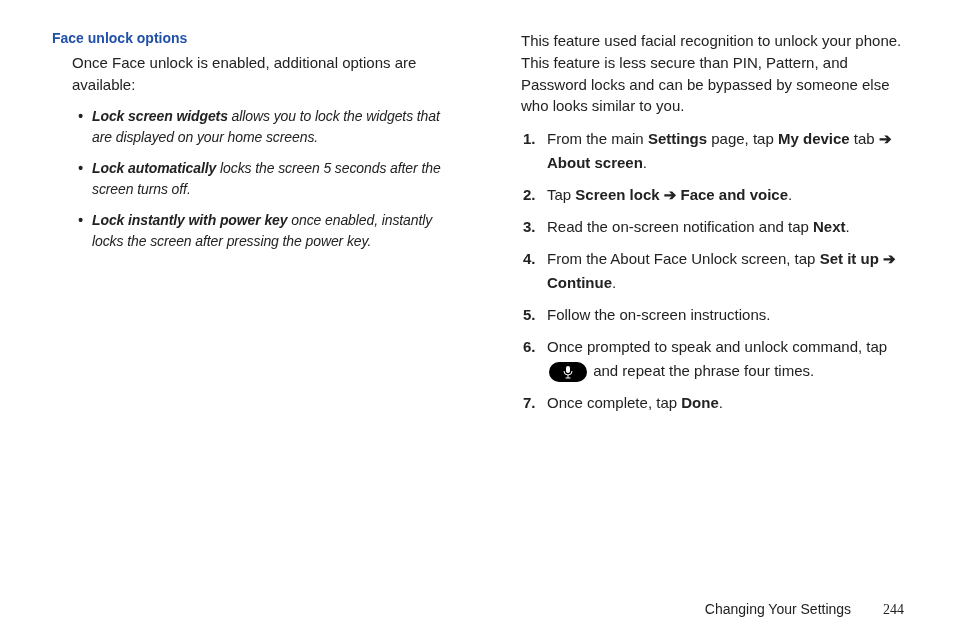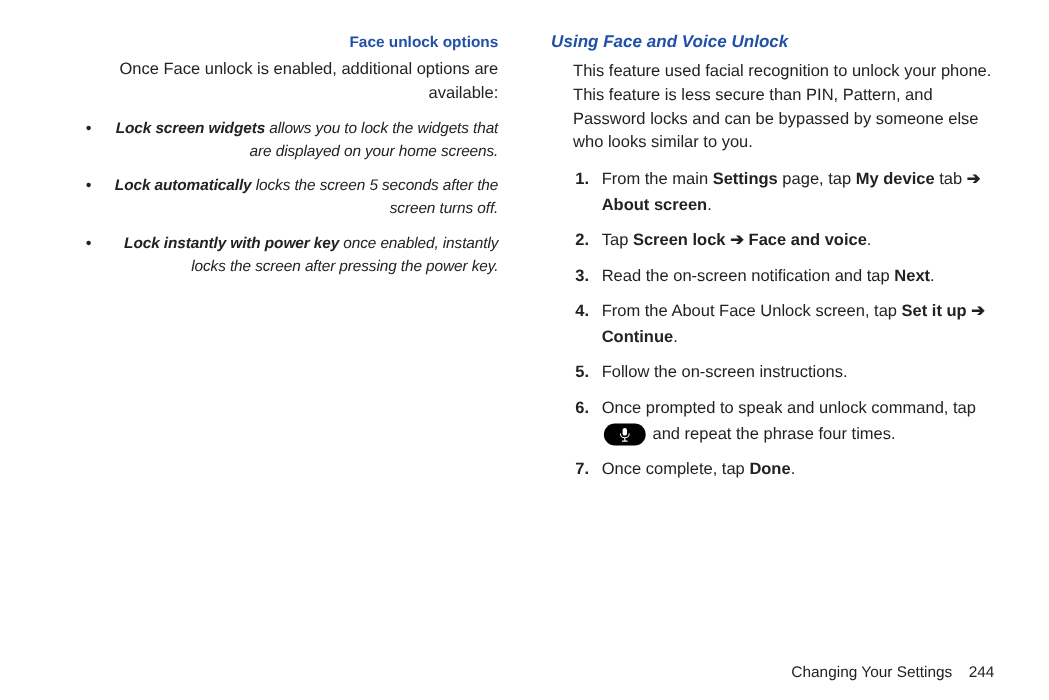--- a/index.html
+++ b/index.html
@@ -16,21 +16,21 @@
     display: flex;
     padding: 30px 40px 0 40px;
     height: 560px;
     box-sizing: border-box;
   }
   .col {
     flex: 1;
     padding: 0 12px;
     box-sizing: border-box;
   }
-  .col-left { padding-right: 24px; text-align: right; }
+  .col-left { padding-right: 24px; }
   .col-right { padding-left: 24px; }
   .heading-left {
     font-weight: bold;
     color: #2050a8;
     margin-bottom: 6px;
     font-size: 14px;
     font-family: Arial, sans-serif;
   }
   .heading-right {
     font-weight: bold;
@@ -105,38 +105,37 @@
     top: 50%;
     transform: translate(-50%, -50%);
   }
   .footer {
     position: absolute;
     bottom: 18px;
     right: 50px;
     font-size: 14px;
     color: #222;
   }
-  .page-num { margin-left: 11px; }
+  .page-num { margin-left: 28px; font-family: Liberation Serif, serif; }
 </style>
 </head>
 <body>
 
 <div class="page">
   <div class="col col-left">
     <div class="heading-left">Face unlock options</div>
     <p class="intro">Once Face unlock is enabled, additional options are available:</p>
     <ul class="bullets">
       <li><span class="b">Lock screen widgets</span><span> allows you to lock the widgets that are displayed on your home screens.</span></li>
       <li><span class="b">Lock automatically</span><span> locks the screen 5 seconds after the screen turns off.</span></li>
       <li><span class="b">Lock instantly with power key</span><span> once enabled, instantly locks the screen after pressing the power key.</span></li>
     </ul>
   </div>
 
   <div class="col col-right">
-    <div class="heading-right">Using Face and Voice Unlock</div>
     <p class="intro">This feature used facial recognition to unlock your phone. This feature is less secure than PIN, Pattern, and Password locks and can be bypassed by someone else who looks similar to you.</p>
     <ol class="steps">
       <li>
         <span class="num">1.</span>
         <span>From the main </span><span class="b">Settings</span><span> page, tap </span><span class="b">My device</span><span> tab </span><span class="arrow">➔</span>
         <span class="b">About screen</span><span>.</span>
       </li>
       <li>
         <span class="num">2.</span>
         <span>Tap </span><span class="b">Screen lock</span><span> </span><span class="arrow">➔</span> <span class="b">Face and voice</span><span>.</span>

